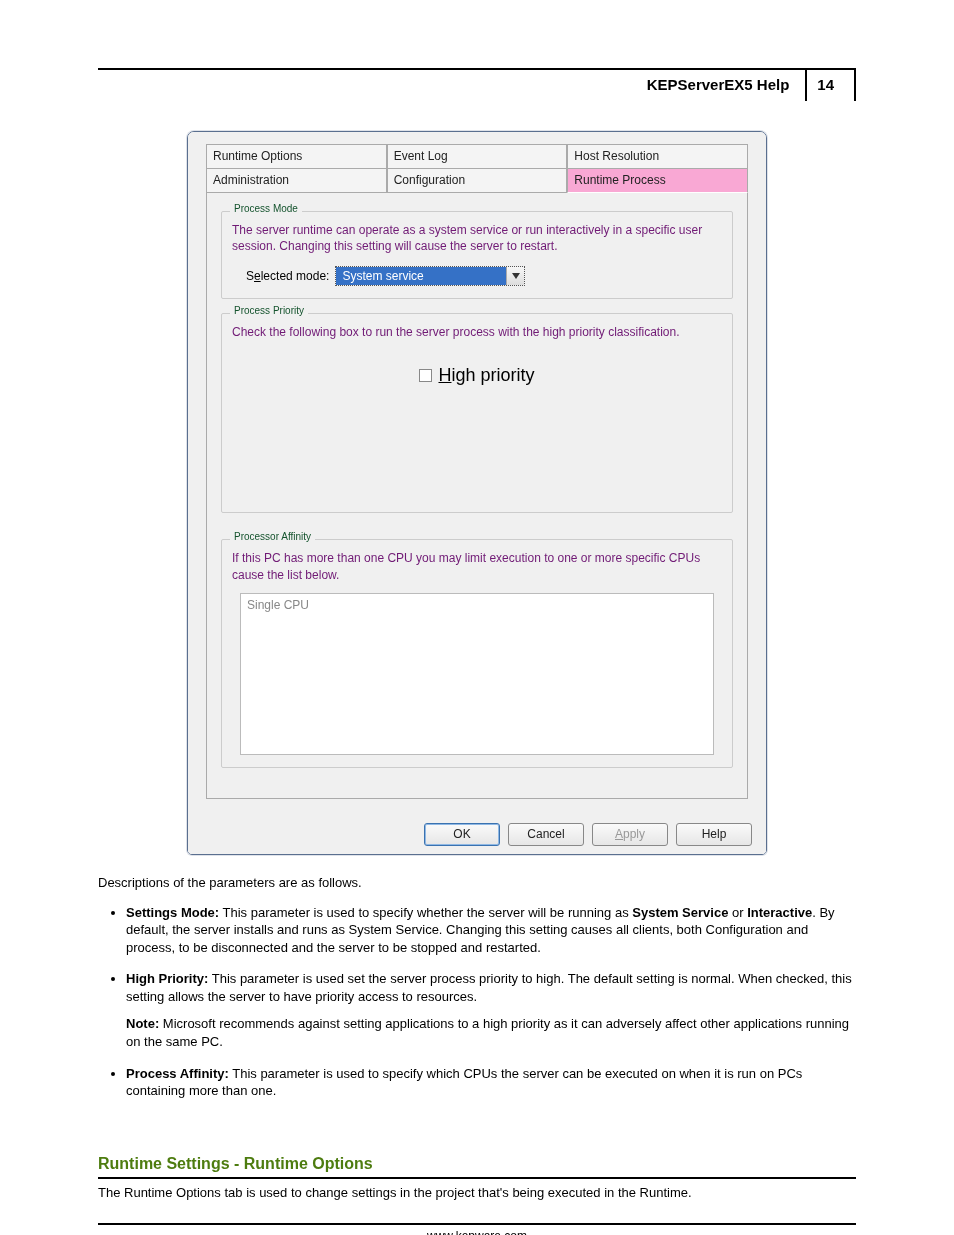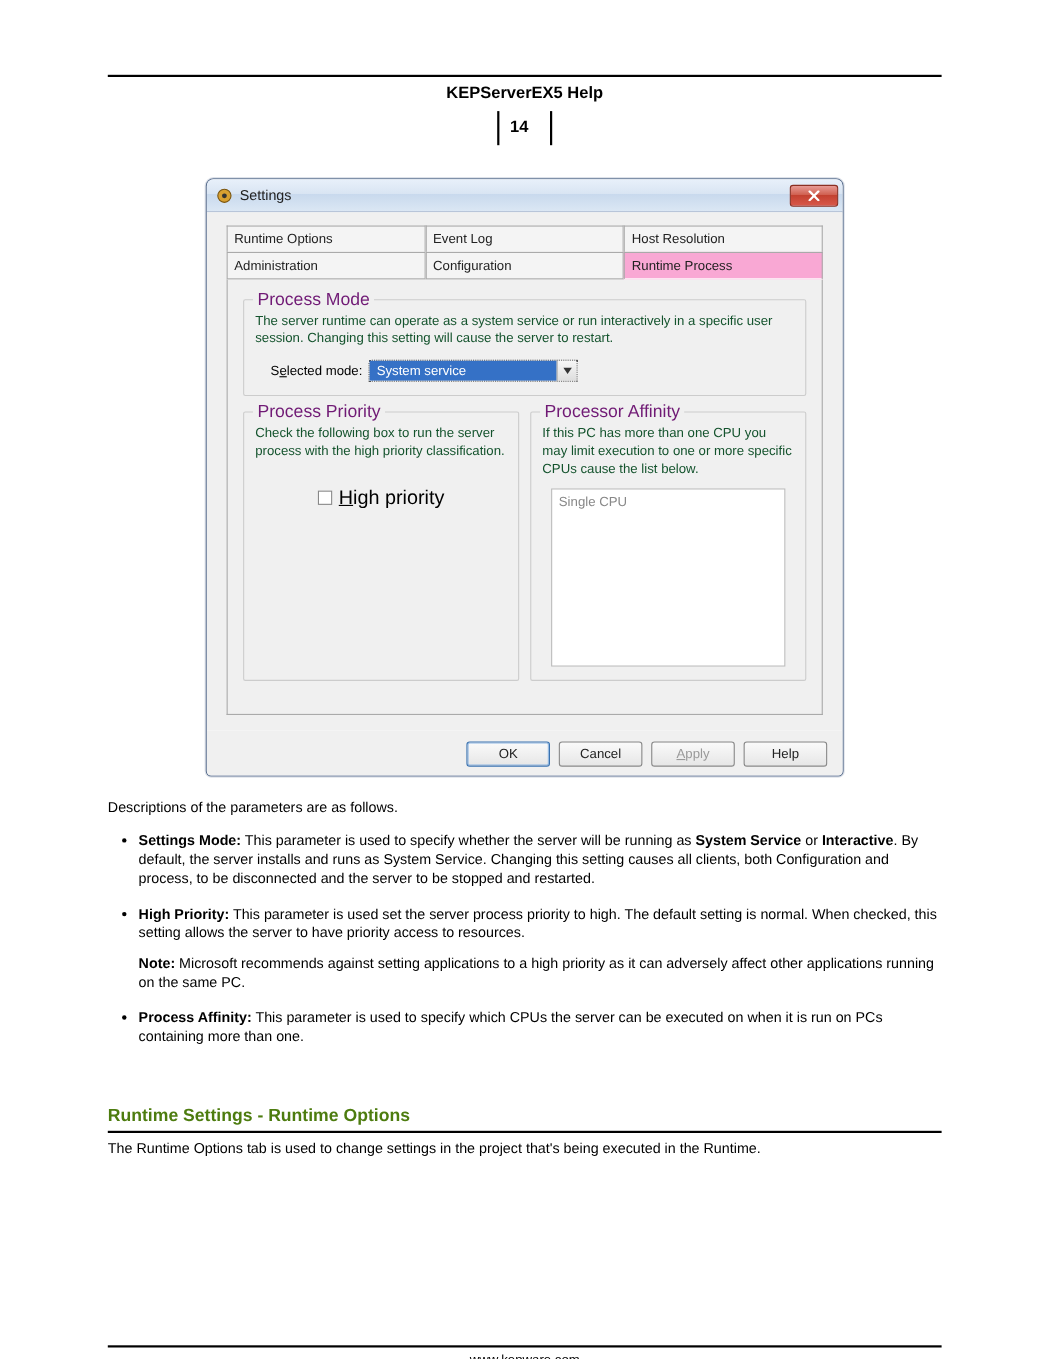--- a/index.html
+++ b/index.html
@@ -15,22 +15,21 @@
     height: 1235px;
     margin: 0 auto;
     position: relative;
     padding: 0;
   }
   .header-line {
     border-top: 2px solid #000;
     margin: 68px 98px 0 98px;
     display: flex;
     justify-content: flex-end;
-    align-items: center;
-    flex-direction: column;
+    gap: 12px;
   }
   .header-title {
     font-weight: bold;
     font-size: 15px;
     padding: 6px 4px 8px 4px;
   }
   .page-number {
     font-weight: bold;
     font-size: 15px;
     padding: 6px 20px 8px 10px;
@@ -121,24 +120,24 @@
     padding: 10px 10px 12px 10px;
     position: relative;
     background: #f0f0f0;
   }
   .groupbox > .legend {
     position: absolute;
     top: -9px;
     left: 8px;
     background: #f0f0f0;
     padding: 0 4px;
-    font-size: 16px;
-    color: #701a75;
-  }
-  .group-text { font-size: 12px; color: #14532d; line-height: 1.35; }
+    font-size: 10px;
+    color: #14532d;
+  }
+  .group-text { font-size: 12px; color: #701a75; line-height: 1.35; }
   .mode-row {
     margin-top: 12px;
     display: flex;
     align-items: center;
     gap: 6px;
     padding-left: 14px;
   }
   .mode-label { font-size: 12px; }
   .mode-label u { text-decoration: underline; }
   .combo {
@@ -155,21 +154,21 @@
     padding: 2px 6px;
     display: flex; align-items: center;
   }
   .combo-btn {
     width: 18px;
     background: linear-gradient(to bottom,#f7f7f7,#ddd);
     border-left: 1px solid #aaa;
     display: flex; align-items: center; justify-content: center;
     cursor: pointer;
   }
-  .two-col { display: flex; gap: 10px; margin-top: 14px; }
+  .two-col { display: flex; gap: 26px; margin-top: 14px; flex-direction: column; }
   .two-col .groupbox { flex: 1; margin-top: 0; min-height: 200px; }
   .checkbox-row {
     margin-top: 24px;
     display: flex; align-items: center; justify-content: center;
     gap: 6px;
     font-size: 18px;
   }
   .checkbox-box {
     width: 13px; height: 13px;
     border: 1px solid #888;
@@ -237,34 +236,20 @@
 
 <div class="page">
   <div class="header-line">
     <span class="header-title">KEPServerEX5 Help</span>
     <span class="page-number">14</span>
   </div>
 
   <div class="content">
 
     <div class="dialog">
-      <div class="titlebar">
-        <span class="titlebar-icon">
-          <svg width="16" height="16" viewBox="0 0 16 16">
-              <circle cx="8" cy="8" r="6" fill="#d8a030" stroke="#7a5510" stroke-width="1"></circle>
-              <circle cx="8" cy="8" r="2.2" fill="#333"></circle>
-            </svg>
-        </span>
-        <span class="titlebar-title">Settings</span>
-        <span class="close-btn">
-          <svg width="12" height="10" viewBox="0 0 12 10">
-              <path d="M2 1 L10 9 M10 1 L2 9" stroke="#fff" stroke-width="2" stroke-linecap="round"></path>
-            </svg>
-        </span>
-      </div>
 
       <div class="dialog-body">
         <div class="tabs">
           <div class="tab-row top">
             <div class="tab">Runtime Options</div>
             <div class="tab">Event Log</div>
             <div class="tab">Host Resolution</div>
           </div>
           <div class="tab-row bottom">
             <div class="tab">Administration</div>

